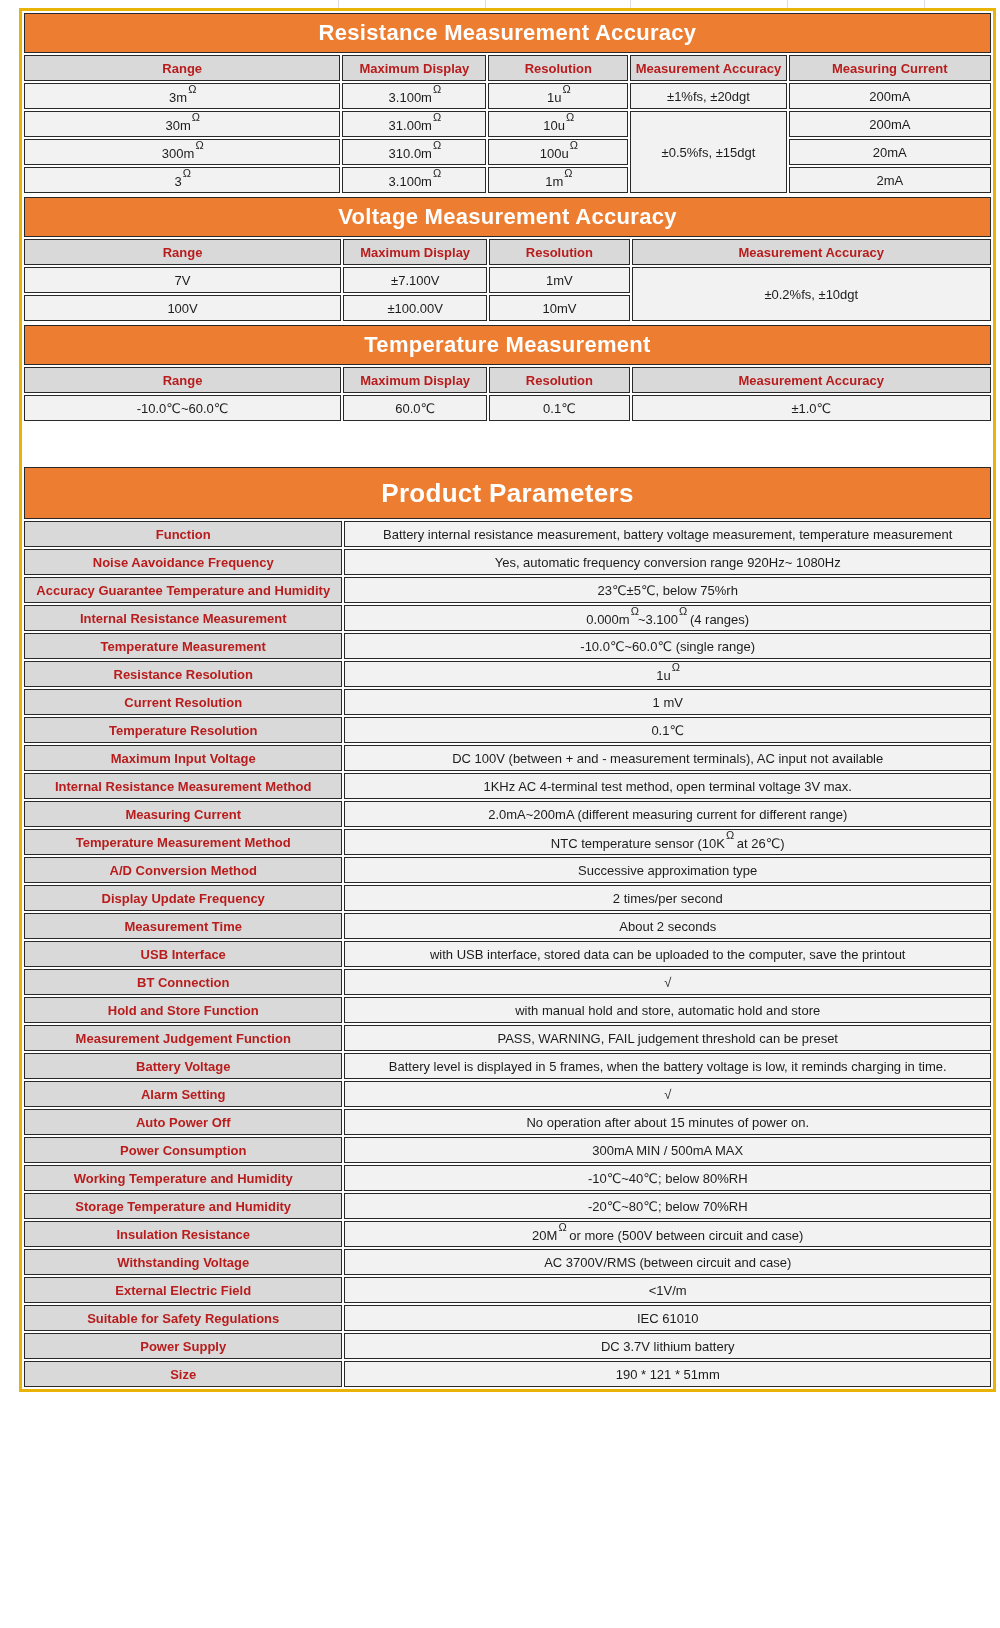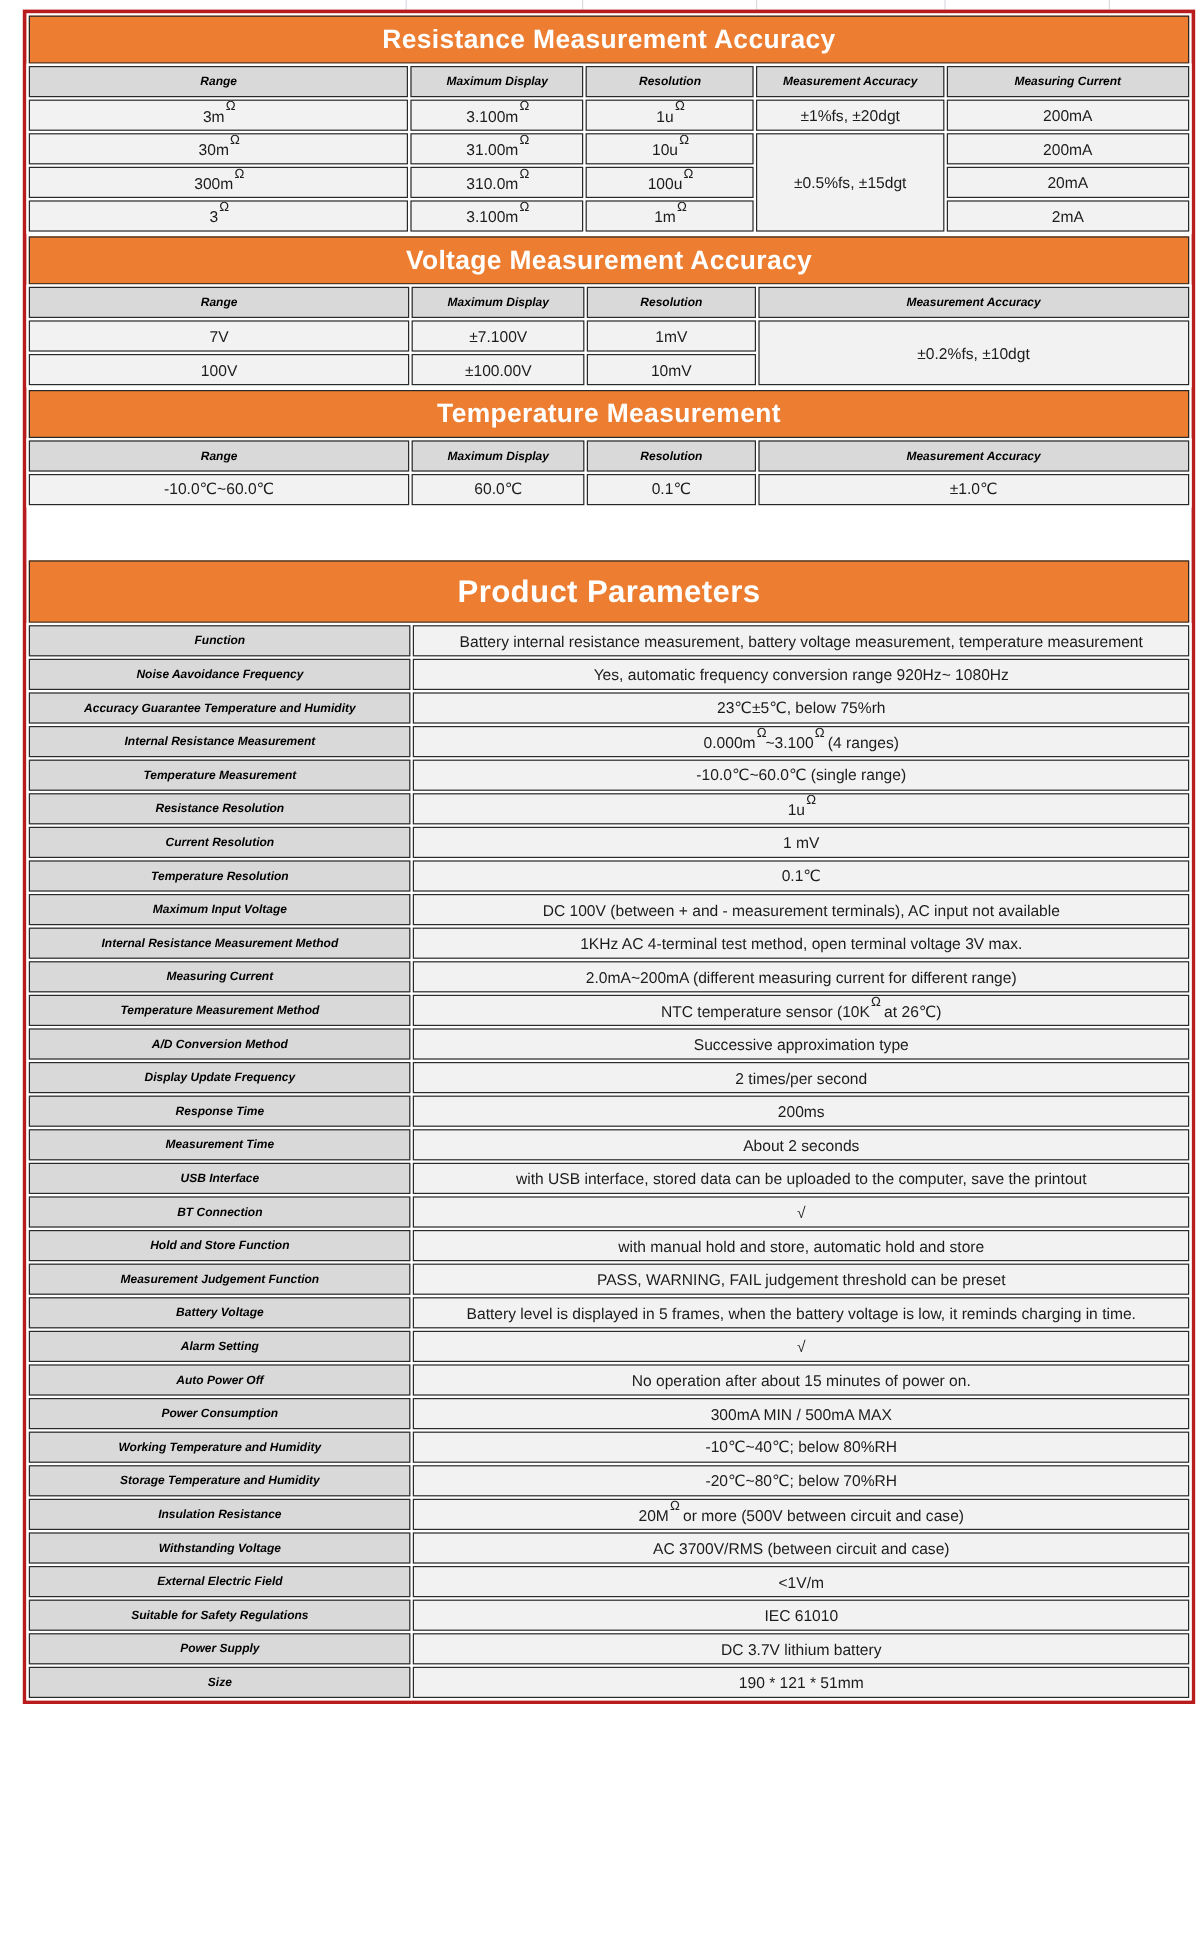--- a/index.html
+++ b/index.html
@@ -10,21 +10,21 @@
     background: #ffffff;
     font-family: "Liberation Sans", "DejaVu Sans", sans-serif;
     overflow: hidden;
   }
   .grid-tick {
     position: absolute; top: 0; width: 1px; height: 9px;
     background: #d9dde1;
   }
   .sheet {
     position: absolute; left: 19px; top: 8px; width: 977px;
-    border: 3px solid #b91c1c; background: #ffffff;
+    border: 3px solid #eab308; background: #ffffff;
   }
   .banner {
     margin: 2px 2px 0 2px;
     border: 1px solid #292929;
     background: #ED7D31;
     color: #ffffff; text-align: center; font-weight: bold;
     letter-spacing: 0.3px;
   }
   .banner.std { height: 40px; line-height: 38px; font-size: 22px; }
   .banner.big { height: 52px; line-height: 50px; font-size: 26px; margin-top: 44px; }
@@ -35,22 +35,22 @@
     background: #ffffff;
   }
   table.spec th, table.spec td {
     border: 1px solid #292929;
     height: 26px;
     text-align: center; vertical-align: middle;
     padding: 1px 4px;
     overflow: hidden;
   }
   th.colhead, th.rowlabel {
-    background: #D9D9D9; color: #000000;
-    font-size: 10px; font-weight: bold; font-style: italic;
+    background: #D9D9D9; color: #b91c1c;
+    font-size: 13px; font-weight: bold;
   }
   td.val {
     background: #F2F2F2; color: #1c1c1c;
     font-size: 13px; font-weight: normal;
   }
   sup.om { font-size: 11px; position: relative; top: -4px; left: 1px; }
 </style>
 </head>
 <body>
 
@@ -224,24 +224,20 @@
           </tr>
       <tr>
             <th class="rowlabel">A/D Conversion Method</th>
             <td class="val">Successive approximation type</td>
           </tr>
       <tr>
             <th class="rowlabel">Display Update Frequency</th>
             <td class="val">2 times/per second</td>
           </tr>
       <tr>
-            <th class="rowlabel">Response Time</th>
-            <td class="val">200ms</td>
-          </tr>
-      <tr>
             <th class="rowlabel">Measurement Time</th>
             <td class="val">About 2 seconds</td>
           </tr>
       <tr>
             <th class="rowlabel">USB Interface</th>
             <td class="val">with USB interface, stored data can be uploaded to the computer, save the printout</td>
           </tr>
       <tr>
             <th class="rowlabel">BT Connection</th>
             <td class="val">√</td>

